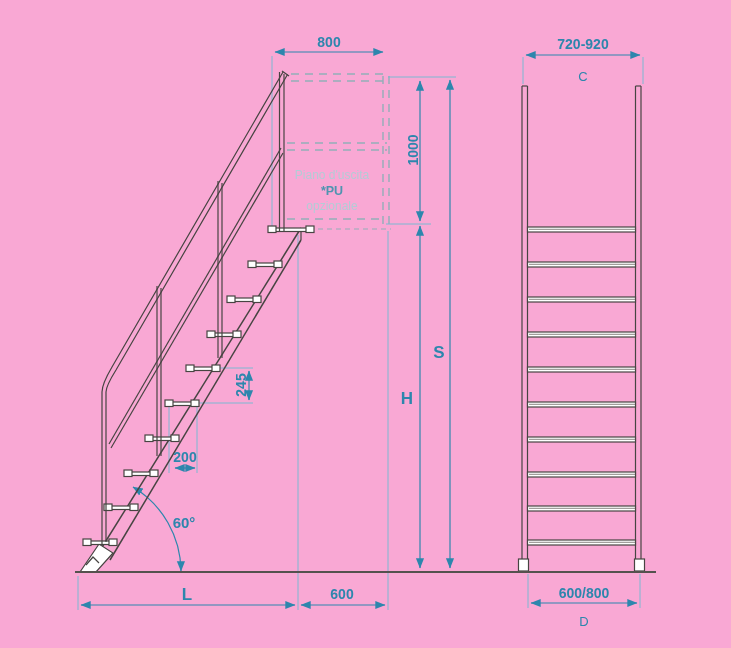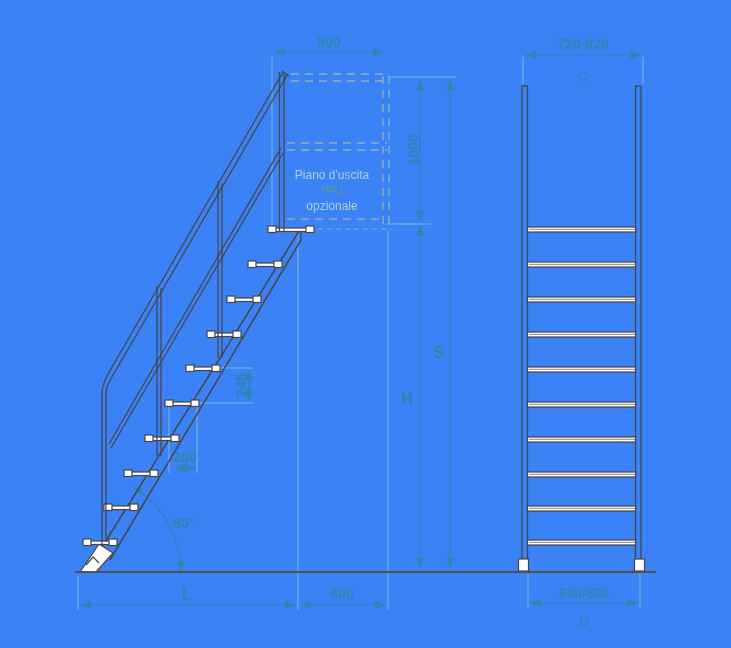--- a/index.html
+++ b/index.html
@@ -1,16 +1,16 @@
 <!DOCTYPE html>
 <html><head>
 <meta charset="utf-8">
 <style>
   html,body{margin:0;padding:0;background:#ffffff;}
-  .stage{position:relative;width:731px;height:648px;background:#3b82f6;overflow:hidden;
+  .stage{position:relative;width:731px;height:648px;background:#f9a8d4;overflow:hidden;
          font-family:"Liberation Sans",sans-serif;}
   svg{display:block;}
   .dk{fill:#ffffff;stroke:#474442;stroke-width:1.2;}
   .ln{stroke:#474442;stroke-width:1.5;fill:none;stroke-linecap:butt;}
   .ln2{stroke:#474442;stroke-width:1.2;fill:none;}
   .thin{stroke:#6b6763;stroke-width:0.8;fill:none;}
   .gnd{stroke:#55514e;stroke-width:2;fill:none;}
   .dim{stroke:#2d86ad;stroke-width:1.2;fill:none;}
   .ext{stroke:#7db8d2;stroke-width:1;fill:none;}
   .dash{stroke:#93aeb8;stroke-width:1.4;fill:none;stroke-dasharray:8 6;}

